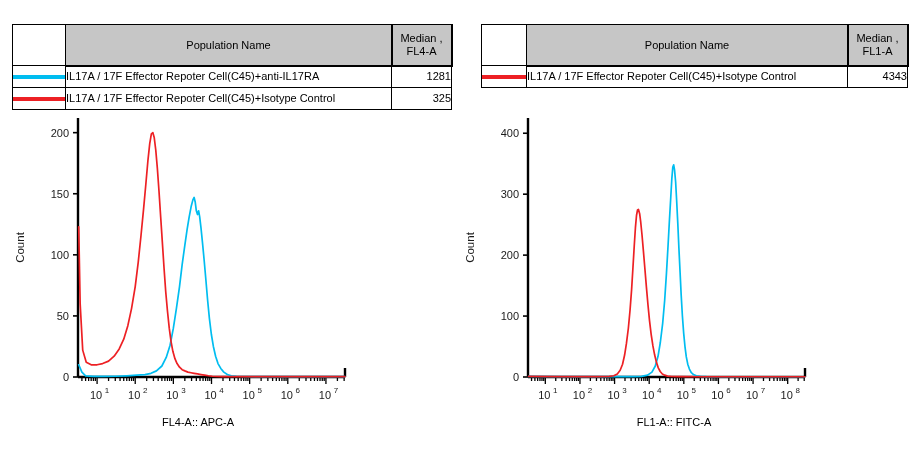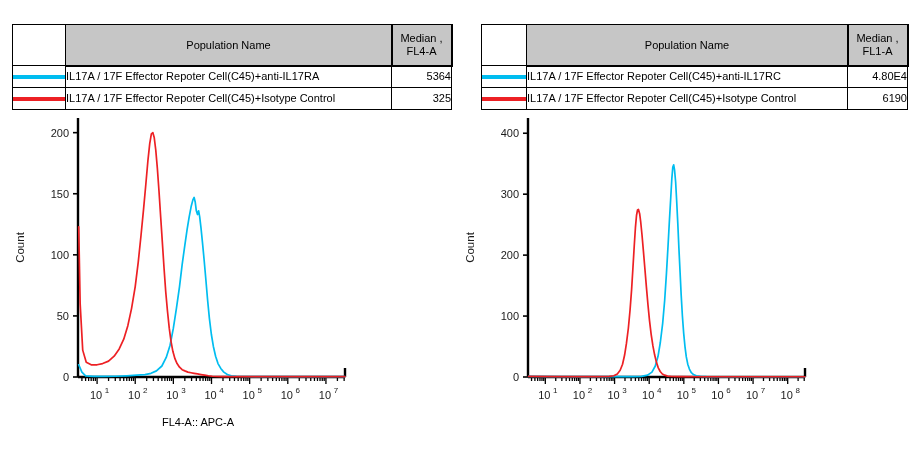--- a/index.html
+++ b/index.html
@@ -53,21 +53,21 @@
       <td class="hdr-blank" style="width:52px;"></td>
       <td class="hdr" style="width:325px;">Population Name</td>
       <td class="hdr hdr-median" style="width:59px;">Median ,
 FL4-A</td>
     </tr>
     <tr>
       <td class="swatch-cell">
         <span class="swatch" style="background:#00bdf0;"></span>
       </td>
       <td class="pop-cell">IL17A / 17F Effector Repoter Cell(C45)+anti-IL17RA</td>
-      <td class="val-cell">5364</td>
+      <td class="val-cell">1281</td>
     </tr>
     <tr>
       <td class="swatch-cell">
         <span class="swatch" style="background:#ed2024;"></span>
       </td>
       <td class="pop-cell">IL17A / 17F Effector Repoter Cell(C45)+Isotype Control</td>
       <td class="val-cell">325</td>
     </tr>
   </tbody>
     </table>
@@ -190,31 +190,24 @@
   <table class="legend-table" style="width:423px;">
     <tbody>
         <tr>
       <td class="hdr-blank" style="width:44px;"></td>
       <td class="hdr" style="width:320px;">Population Name</td>
       <td class="hdr hdr-median" style="width:59px;">Median ,
 FL1-A</td>
     </tr>
     <tr>
       <td class="swatch-cell">
-        <span class="swatch" style="background:#00bdf0;"></span>
-      </td>
-      <td class="pop-cell">IL17A / 17F Effector Repoter Cell(C45)+anti-IL17RC</td>
-      <td class="val-cell">4.80E4</td>
-    </tr>
-    <tr>
-      <td class="swatch-cell">
         <span class="swatch" style="background:#ed2024;"></span>
       </td>
       <td class="pop-cell">IL17A / 17F Effector Repoter Cell(C45)+Isotype Control</td>
-      <td class="val-cell">6190</td>
+      <td class="val-cell">4343</td>
     </tr>
   </tbody>
     </table>
 </div>
 
 <div class="plot-wrap" style="left:460px;top:108px;width:456px;height:344px;">
   <svg id="svg-right" width="456" height="320">
       <line x1="68" y1="10" x2="68" y2="269" stroke="#000" stroke-width="2.4"></line>
       <line x1="68" y1="269" x2="345" y2="269" stroke="#000" stroke-width="2.4"></line>
       <line x1="345" y1="269" x2="345" y2="260" stroke="#000" stroke-width="2.4"></line>
@@ -329,13 +322,14 @@
         <text x="292.06453143950483" y="291" text-anchor="middle" class="tickfont">10</text>
         <text x="303.06453143950483" y="285" text-anchor="middle" class="supfont">7</text>
       </g>
       <g>
         <text x="326.6881771470354" y="291" text-anchor="middle" class="tickfont">10</text>
         <text x="337.6881771470354" y="285" text-anchor="middle" class="supfont">8</text>
       </g>
       <path d="M68.65 268.39 L101.84 268.70 L144.15 268.70 L171.09 268.70 L181.51 268.39 L187.61 267.17 L191.94 264.12 L195.29 258.03 L198.03 248.28 L200.35 234.26 L202.67 215.37 L204.68 192.21 L206.45 165.40 L208.03 137.98 L209.46 111.77 L210.77 89.22 L211.81 70.94 L212.78 59.36 L213.69 56.92 L214.55 61.80 L215.63 73.99 L216.63 92.27 L217.80 115.43 L218.88 139.80 L220.08 164.18 L221.20 187.34 L222.40 208.06 L223.67 225.12 L224.97 238.53 L226.31 248.89 L227.76 256.20 L229.40 261.08 L231.35 264.73 L233.47 266.56 L236.34 267.78 L240.34 268.39 L246.43 268.70 L264.54 268.76 L303.49 268.76 L345.00 268.76 " fill="none" stroke="#00bdf0" stroke-width="1.7" stroke-linejoin="round" stroke-linecap="round"></path>
       <path d="M68.65 268.39 L101.84 268.70 L136.47 268.70 L149.21 268.39 L153.80 267.78 L157.31 265.95 L160.16 262.30 L162.55 256.20 L164.61 247.06 L166.43 235.48 L168.35 220.25 L170.05 201.96 L171.58 181.85 L172.97 159.31 L174.24 137.98 L175.42 119.69 L176.50 107.51 L177.52 102.02 L178.47 101.41 L179.65 105.68 L180.74 114.21 L182.01 127.01 L183.39 142.85 L184.87 160.52 L186.39 178.81 L187.94 196.48 L189.49 212.32 L191.16 226.34 L192.91 237.92 L194.68 247.06 L196.45 254.37 L198.28 259.86 L200.21 263.52 L202.36 265.95 L204.68 267.17 L207.60 268.09 L211.81 268.51 L220.46 268.70 L244.66 268.76 L293.06 268.76 L345.00 268.76 " fill="none" stroke="#ed2024" stroke-width="1.7" stroke-linejoin="round" stroke-linecap="round"></path>
     </svg>
+  <div class="axis-title" style="left:-14px;top:308px;">FL1-A:: FITC-A</div>
 </div>
 
 </body></html>

